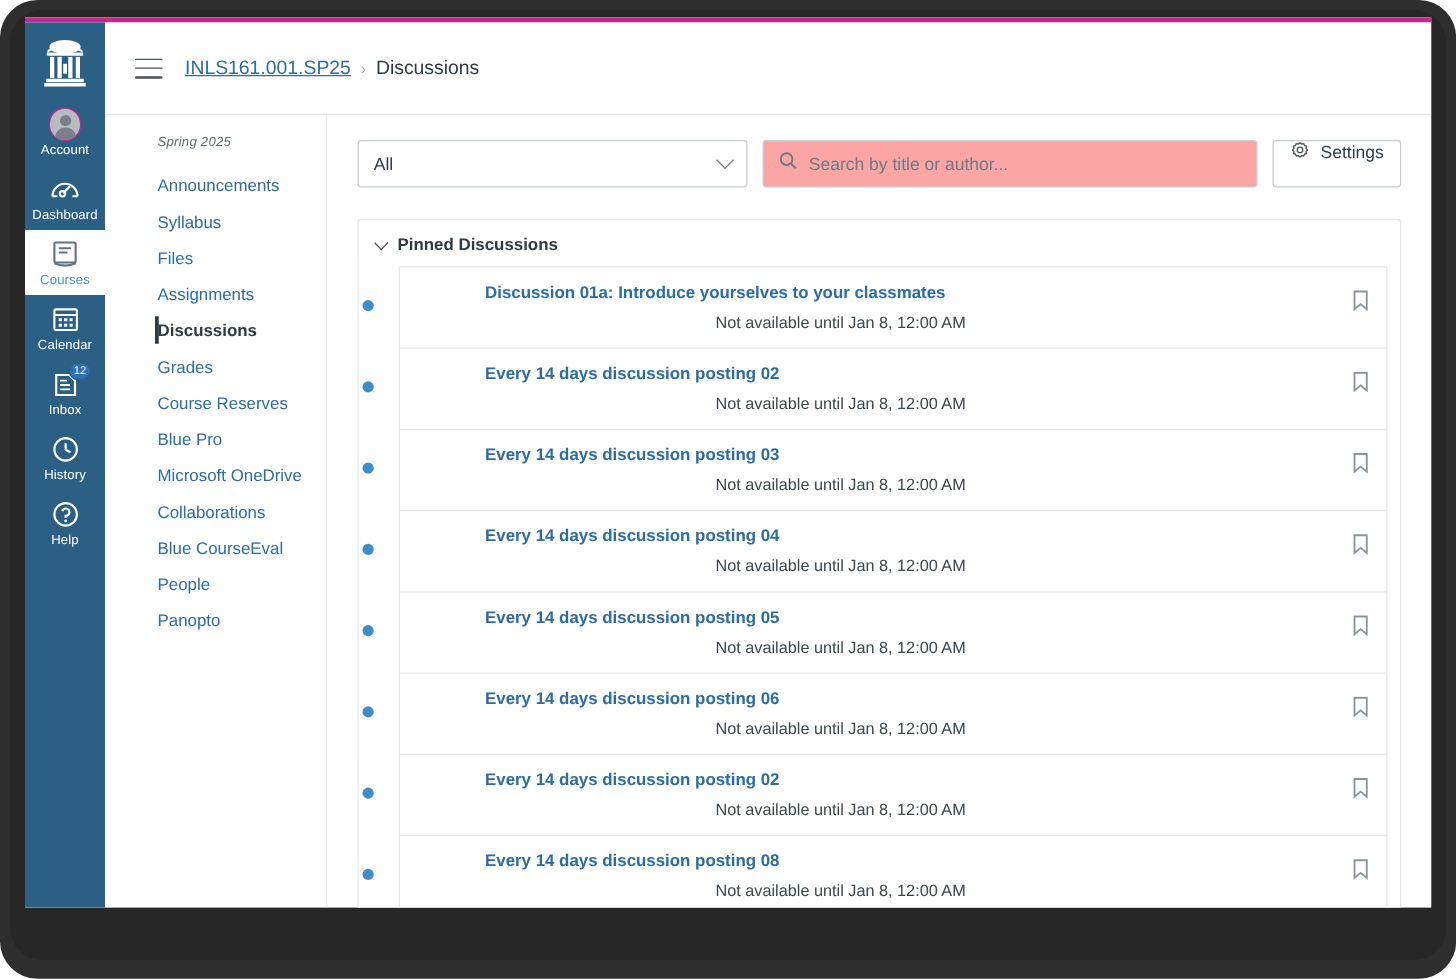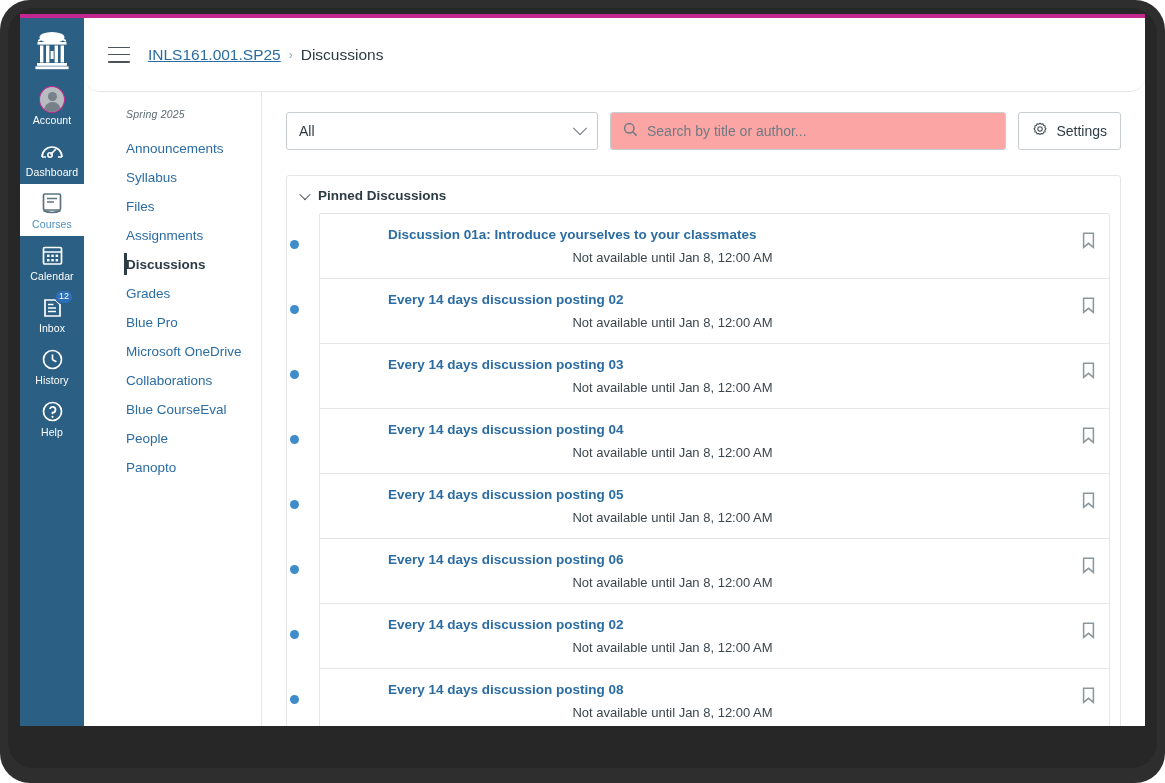--- a/index.html
+++ b/index.html
@@ -123,21 +123,20 @@
   #page-header {
     position: absolute;
     left: 64px; top: 4px;
     width: 1061px; height: 74px;
     background: #ffffff;
     border-bottom: 1px solid #e4e6e8;
     display: flex;
     align-items: center;
     padding-left: 24px;
     gap: 18px;
-    border-radius: 15px;
   }
   #hamburger { width: 22px; height: 16px; display:flex; flex-direction:column; justify-content:space-between; cursor:pointer;}
   #hamburger span { display:block; height:1.6px; background:#4a5358; border-radius:1px; }
 
   #breadcrumb { display: flex; align-items: center; gap: 8px; font-size: 15.5px; }
   #breadcrumb .crumb-course { color: #2b6ca3; }
   #breadcrumb .crumb-sep { color: #9aa2a8; font-size: 12px; }
   #breadcrumb .crumb-current { color: #2d3b45; }
 
   
@@ -224,21 +223,21 @@
     width: 100%;
     background: transparent;
   }
   #search-input::placeholder { color: #6f7a80; }
 
   #settings-button {
     height: 38px;
     border: 1px solid #c7cdd1;
     border-radius: 3px;
     background: #fff;
-    display: flex; align-items: center; gap: 8px;
+    display: flex; gap: 8px;
     padding: 0 13px;
     font-size: 14px;
     color: #2d3b45;
     cursor: pointer;
     font-family: "Liberation Sans", sans-serif;
   }
 
   
   .discussion-section {
     border: 1px solid #e4e6e8;
@@ -435,20 +434,21 @@
 
     <nav id="course-nav">
       <div id="term-label">Spring 2025</div>
       <div id="course-nav-items">
           <a href="#" class="course-nav-item">Announcements</a>
           <a href="#" class="course-nav-item">Syllabus</a>
           <a href="#" class="course-nav-item">Files</a>
           <a href="#" class="course-nav-item">Assignments</a>
           <a href="#" class="course-nav-item active">Discussions</a>
           <a href="#" class="course-nav-item">Grades</a>
+          <a href="#" class="course-nav-item">Course Reserves</a>
           <a href="#" class="course-nav-item">Blue Pro</a>
           <a href="#" class="course-nav-item">Microsoft OneDrive</a>
           <a href="#" class="course-nav-item">Collaborations</a>
           <a href="#" class="course-nav-item">Blue CourseEval</a>
           <a href="#" class="course-nav-item">People</a>
           <a href="#" class="course-nav-item">Panopto</a>
         </div>
     </nav>
 
     <main id="main">

